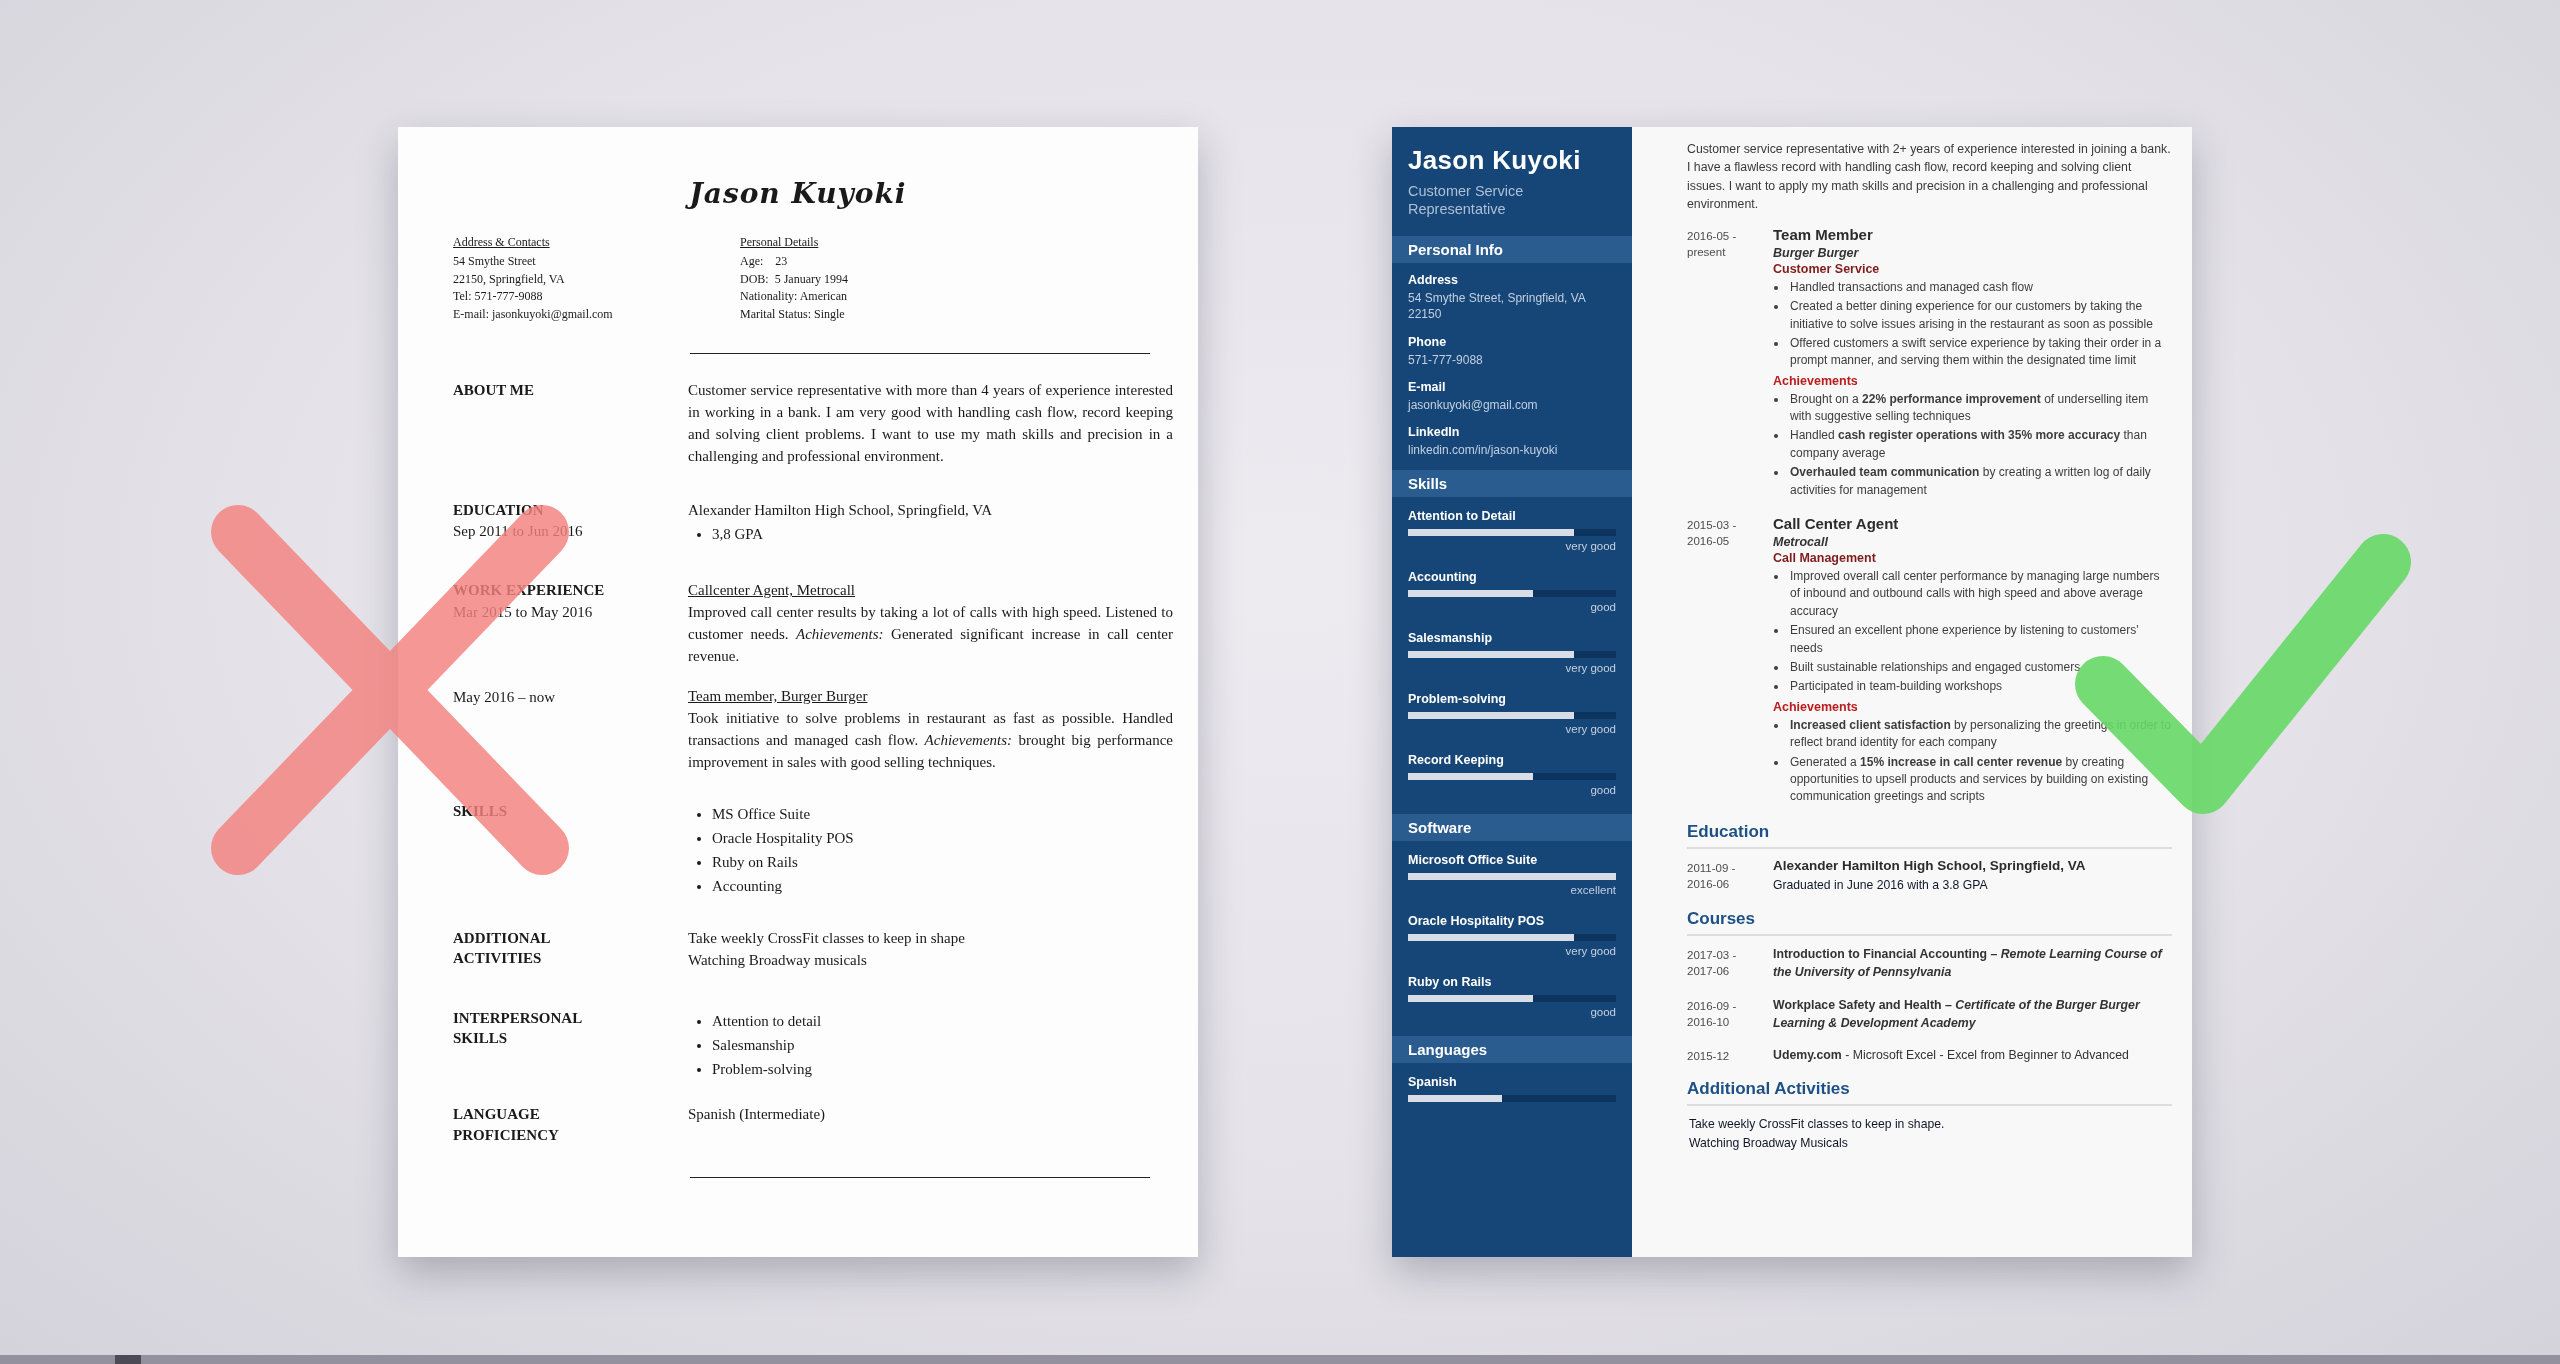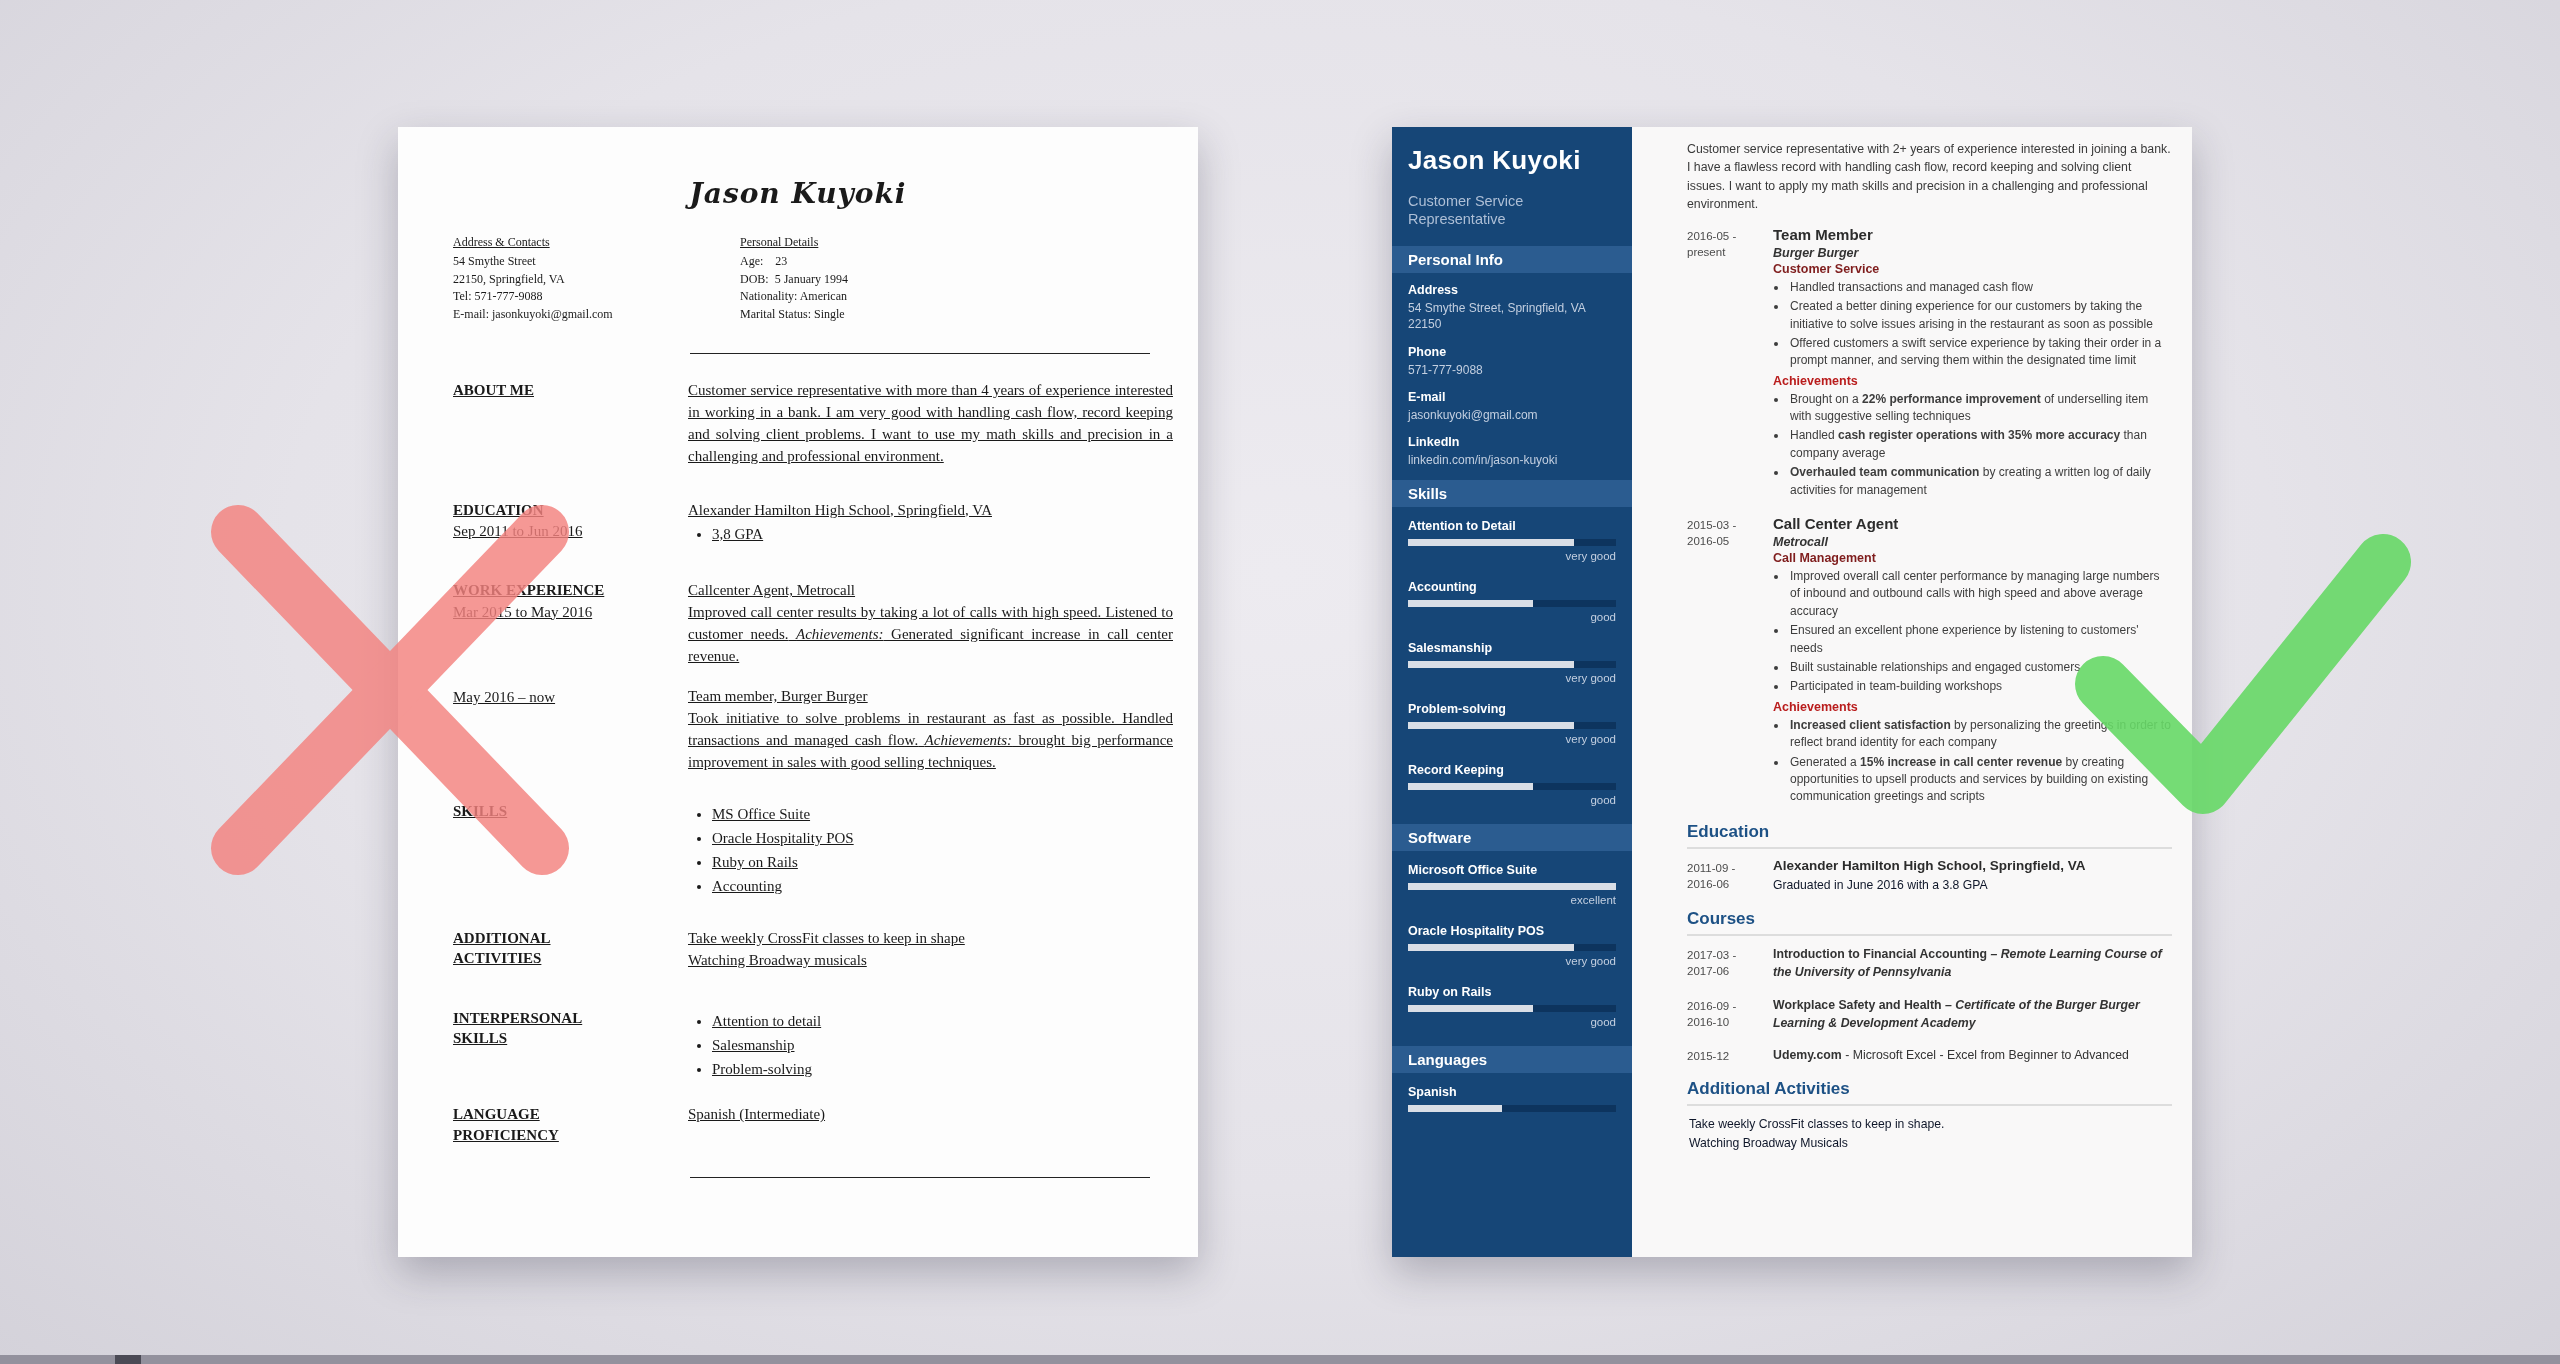--- a/index.html
+++ b/index.html
@@ -13,40 +13,40 @@
   .page-left{left:398px;width:800px;background:#fdfdfd;color:#1a1a1a;
     font-family:"Liberation Serif", serif;}
   .pl-name{margin-top:50px;text-align:center;font-family:"DejaVu Serif", serif;
     font-style:italic;font-weight:bold;font-size:28px;letter-spacing:1px;}
   .pl-contact-row{display:flex;padding:24px 0 0 55px;font-size:12px;line-height:1.45;}
   .pl-col1{width:287px;}
   .pl-col2{width:300px;}
   .pl-col2 div, .pl-col1 div{white-space:pre-wrap;}
   .pl-underline{text-decoration:underline;margin-bottom:2px;}
   .pl-rule{border:0;border-top:1.5px solid #222;margin:30px 48px 0 292px;}
-  .pl-sections{padding:26px 25px 0 55px;text-decoration:underline;}
+  .pl-sections{padding:26px 25px 0 55px;}
   .pl-row{display:grid;grid-template-columns:235px 1fr;margin-bottom:32px;}
   .pl-row.tight{margin-bottom:18px;}
   .pl-row.mb28{margin-bottom:28px;}
   .pl-row.mb36{margin-bottom:36px;}
   .pl-row.mb22{margin-bottom:22px;}
   .pl-label{font-weight:bold;font-size:15px;max-width:175px;line-height:1.35;}
   .pl-dates{font-size:15px;margin-top:3px;}
   .pl-content{font-size:15px;line-height:1.46;}
   .pl-justify{text-align:justify;}
   .pl-undertitle{text-decoration:underline;}
   .pl-ul{margin:3px 0 0 0;padding-left:24px;}
   .pl-ul li{margin-bottom:2px;}
   .pl-ital{font-style:italic;}
   
   .page-right{left:1392px;width:800px;background:#f9f8f8;display:flex;}
   .sidebar{width:240px;background:#164677;color:#fff;flex:0 0 240px;}
   .sb-head{padding:18px 16px 10px;}
   .sb-name{font-size:26px;font-weight:bold;letter-spacing:.3px;}
-  .sb-title{font-size:14.5px;color:#aebfd6;margin-top:16px;line-height:1.25;width:150px;}
+  .sb-title{font-size:14.5px;color:#aebfd6;margin-top:6px;line-height:1.25;width:150px;}
   .sb-band{background:#2b5c90;font-size:15px;font-weight:bold;padding:5px 16px;margin-top:8px;}
   .sb-fields{padding:10px 16px 0;}
   .sb-field{margin-bottom:12px;}
   .sb-flabel{font-size:12.5px;font-weight:bold;margin-bottom:3px;}
   .sb-fvalue{font-size:12px;color:#c3cfe0;line-height:1.35;}
   .sb-group{padding:12px 16px 0;}
   .sb-skill{margin-bottom:17px;}
   .sb-sname{font-size:12.5px;font-weight:bold;margin-bottom:6px;}
   .sb-bar{height:7px;background:#0d345e;}
   .sb-fill{height:100%;background:#d9dee6;}

